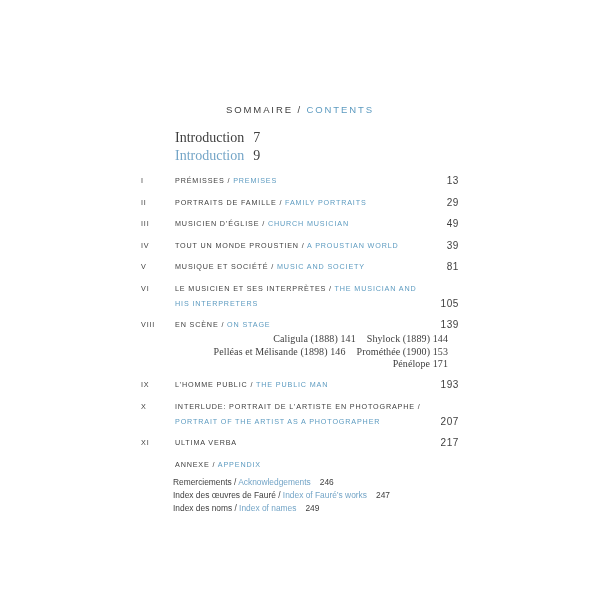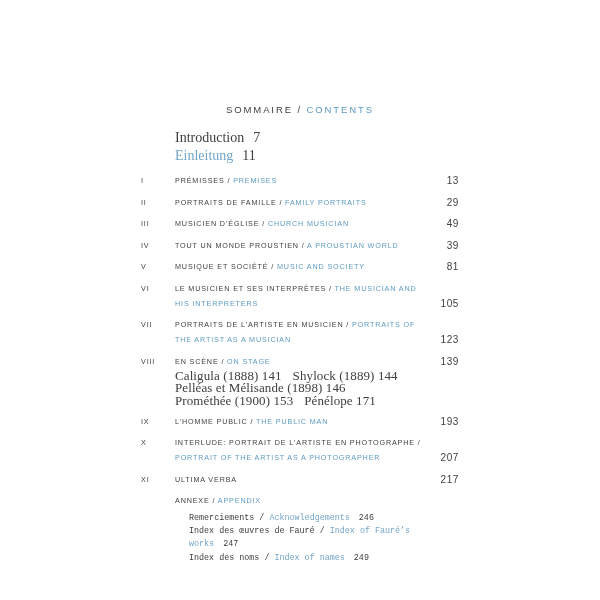--- a/index.html
+++ b/index.html
@@ -32,47 +32,48 @@
   }
   .toc-item .num { align-self:start; }
   .toc-item .ttl { }
   .toc-item .ttl .en { color:var(--blue);text-align:right; }
   .toc-item .pg {
     align-self:end; text-align:right; font-size:10px; letter-spacing:0.6px;
   }
   .toc-item .subs {
     grid-column:2 / 4;
     font-family:"Liberation Serif", serif;
-    font-size:13px; letter-spacing:0.1px; line-height:12.5px; margin-top:1px;
+    font-size:10px; letter-spacing:0.1px; line-height:12.5px; margin-top:1px;
     color:var(--dark);
+    text-align:right;
   }
   .toc-item .subs .sub { display:inline-block; margin-right:11px; }
 
   .appendix-heading { margin-bottom:4px; }
   .appendix-heading .en { color:var(--blue); }
 
   .app-rows {
-    margin-left:48px;
-    font-family:Liberation Mono, monospace;
+    margin-left:32px;
+    font-family:Liberation Sans, sans-serif;
     font-size:8.4px; line-height:13.2px; color:var(--dark);
   }
   .app-rows .en { color:var(--blueserif); }
   .app-rows .n { margin-left:9px; color:var(--dark); }
 </style>
 </head>
 <body>
 
 <div class="page">
   <div class="content">
 
     <h1 class="title"><span>SOMMAIRE /</span> <span class="en">CONTENTS</span></h1>
 
     <div class="intro" id="intro-list">
         <div class="intro-row"><span class="dark">Introduction</span><span class="n">7</span></div>
-        <div class="intro-row"><span class="blue">Einleitung</span><span class="n">11</span></div>
+        <div class="intro-row"><span class="blue">Introduction</span><span class="n">9</span></div>
       </div>
 
     <div id="toc-list">
         <div class="toc-item">
           <span class="num">I</span>
           <span class="ttl"><span class="fr">PRÉMISSES /</span> <span class="en">PREMISES</span></span>
           <span class="pg">13</span>
         </div>
         <div class="toc-item">
           <span class="num">II</span>
@@ -91,25 +92,20 @@
         </div>
         <div class="toc-item">
           <span class="num">V</span>
           <span class="ttl"><span class="fr">MUSIQUE ET SOCIÉTÉ /</span> <span class="en">MUSIC AND SOCIETY</span></span>
           <span class="pg">81</span>
         </div>
         <div class="toc-item">
           <span class="num">VI</span>
           <span class="ttl"><span class="fr">LE MUSICIEN ET SES INTERPRÈTES /</span> <span class="en">THE MUSICIAN AND HIS INTERPRETERS</span></span>
           <span class="pg">105</span>
-        </div>
-        <div class="toc-item">
-          <span class="num">VII</span>
-          <span class="ttl"><span class="fr">PORTRAITS DE L’ARTISTE EN MUSICIEN /</span> <span class="en">PORTRAITS OF THE ARTIST AS A MUSICIAN</span></span>
-          <span class="pg">123</span>
         </div>
         <div class="toc-item">
           <span class="num">VIII</span>
           <span class="ttl"><span class="fr">EN SCÈNE /</span> <span class="en">ON STAGE</span></span>
           <span class="pg">139</span>
           <div class="subs"><span class="sub">Caligula (1888) 141</span><span class="sub">Shylock (1889) 144</span><span class="sub">Pelléas et Mélisande (1898) 146</span><span class="sub">Prométhée (1900) 153</span><span class="sub">Pénélope 171</span></div>
         </div>
         <div class="toc-item">
           <span class="num">IX</span>
           <span class="ttl"><span class="fr">L’HOMME PUBLIC /</span> <span class="en">THE PUBLIC MAN</span></span>

